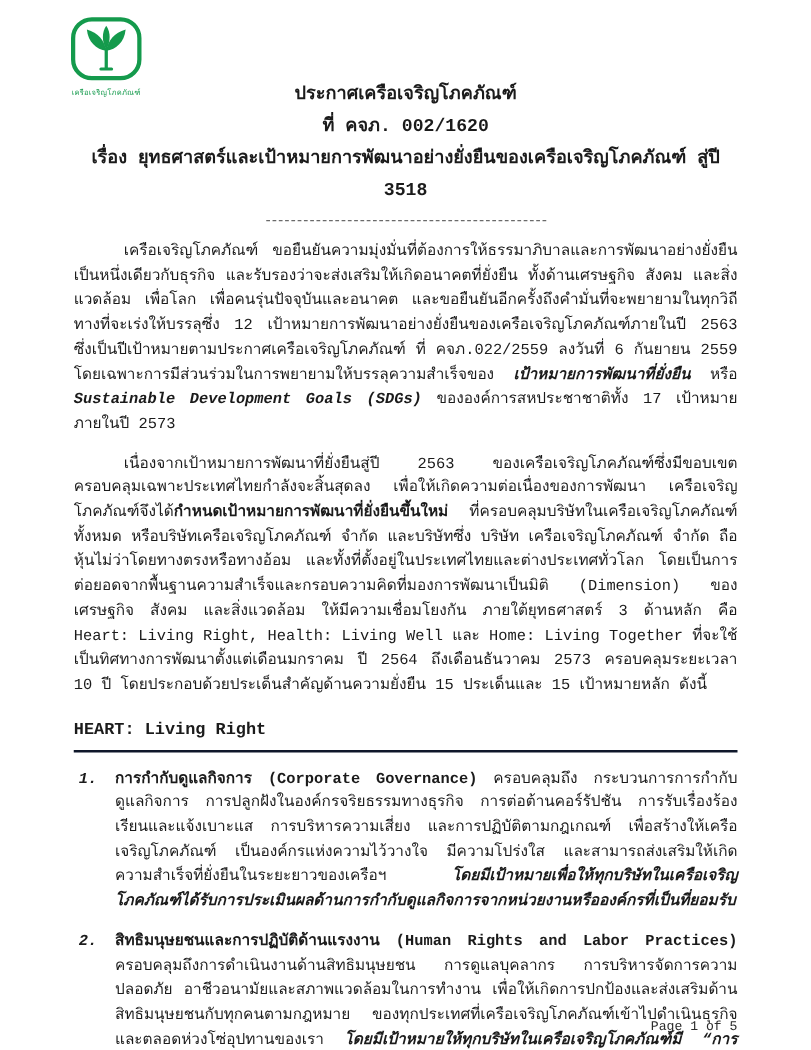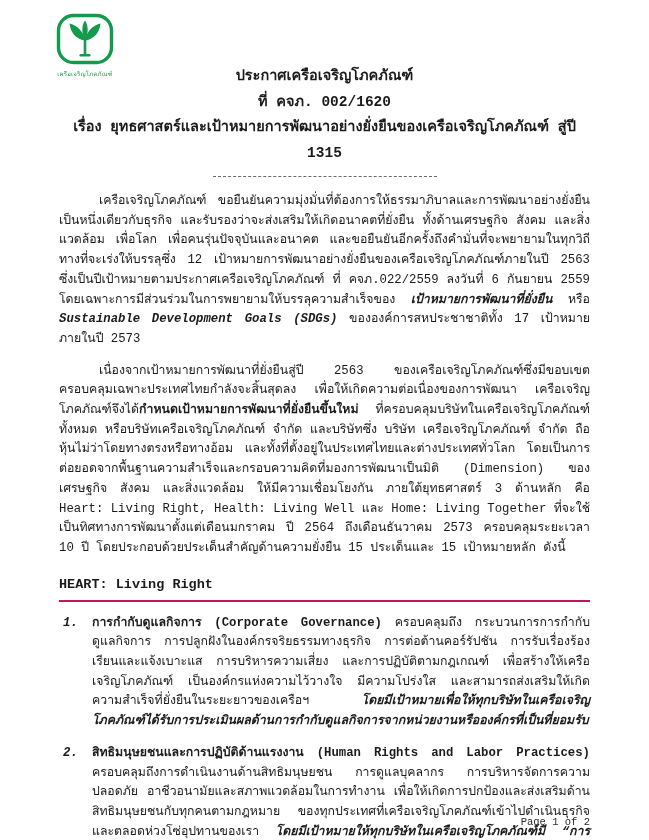--- a/index.html
+++ b/index.html
@@ -19,21 +19,21 @@
   .title { text-align:center; font-weight:bold; font-size:14.5px; line-height:25.5px; }
   .divider { width:224px; height:0; border-top:1.6px dashed #6a6a6a; margin:10px auto 0 auto; }
 
   
   .para { font-size:12.3px; line-height:19.7px; text-align:justify; text-indent:40px; margin:0; }
   .p1 { margin-top:15px; }
   .p2 { margin-top:12px; }
 
   .section-heading {
     font-weight:bold; font-size:13.5px; margin-top:18px;
-    padding-bottom:8px; border-bottom:2px solid #be185d;
+    padding-bottom:8px; border-bottom:2px solid #0f172a;
   }
 
   
   .item { position:relative; padding-left:33px; margin-top:12px;
           font-size:12.3px; line-height:19.7px; text-align:justify; }
   .item-num { position:absolute; left:4px; top:0; font-weight:bold; font-style:italic; }
 
   .run-b  { font-weight:bold; }
   .run-bi { font-weight:bold; font-style:italic; }
 
@@ -53,36 +53,36 @@
       <rect x="27.7" y="25" width="2.6" height="16.5" fill="#149a4c"></rect>
       <rect x="23.5" y="41" width="11" height="2.4" rx="1.2" fill="#149a4c"></rect>
     </svg>
     <div class="logo-caption">เครือเจริญโภคภัณฑ์</div>
   </div>
 
   <div class="content">
 
     <div class="title">ประกาศเครือเจริญโภคภัณฑ์</div>
     <div class="title">ที่ คจภ. 002/1620</div>
-    <div class="title">เรื่อง ยุทธศาสตร์และเป้าหมายการพัฒนาอย่างยั่งยืนของเครือเจริญโภคภัณฑ์ สู่ปี 1315</div>
+    <div class="title">เรื่อง ยุทธศาสตร์และเป้าหมายการพัฒนาอย่างยั่งยืนของเครือเจริญโภคภัณฑ์ สู่ปี 3518</div>
 
     <div class="divider"></div>
 
     <p class="para p1"><span>เครือเจริญโภคภัณฑ์  ขอยืนยันความมุ่งมั่นที่ต้องการให้ธรรมาภิบาลและการพัฒนาอย่างยั่งยืนเป็นหนึ่งเดียวกับธุรกิจ และรับรองว่าจะส่งเสริมให้เกิดอนาคตที่ยั่งยืน ทั้งด้านเศรษฐกิจ สังคม และสิ่งแวดล้อม เพื่อโลก เพื่อคนรุ่นปัจจุบันและอนาคต และขอยืนยันอีกครั้งถึงคำมั่นที่จะพยายามในทุกวิถีทางที่จะเร่งให้บรรลุซึ่ง 12 เป้าหมายการพัฒนาอย่างยั่งยืนของเครือเจริญโภคภัณฑ์ภายในปี 2563 ซึ่งเป็นปีเป้าหมายตามประกาศเครือเจริญโภคภัณฑ์ ที่ คจภ.022/2559 ลงวันที่ 6 กันยายน 2559 โดยเฉพาะการมีส่วนร่วมในการพยายามให้บรรลุความสำเร็จของ </span><span class="run-bi">เป้าหมายการพัฒนาที่ยั่งยืน</span><span> หรือ </span><span class="run-bi">Sustainable Development Goals (SDGs)</span><span> ขององค์การสหประชาชาติทั้ง 17 เป้าหมายภายในปี 2573</span></p>
     <p class="para p2"><span>เนื่องจากเป้าหมายการพัฒนาที่ยั่งยืนสู่ปี 2563 ของเครือเจริญโภคภัณฑ์ซึ่งมีขอบเขตครอบคลุมเฉพาะประเทศไทยกำลังจะสิ้นสุดลง เพื่อให้เกิดความต่อเนื่องของการพัฒนา เครือเจริญโภคภัณฑ์จึงได้</span><span class="run-b">กำหนดเป้าหมายการพัฒนาที่ยั่งยืนขึ้นใหม่</span><span> ที่ครอบคลุมบริษัทในเครือเจริญโภคภัณฑ์ทั้งหมด หรือบริษัทเครือเจริญโภคภัณฑ์ จำกัด และบริษัทซึ่ง บริษัท เครือเจริญโภคภัณฑ์ จำกัด ถือหุ้นไม่ว่าโดยทางตรงหรือทางอ้อม และทั้งที่ตั้งอยู่ในประเทศไทยและต่างประเทศทั่วโลก โดยเป็นการต่อยอดจากพื้นฐานความสำเร็จและกรอบความคิดที่มองการพัฒนาเป็นมิติ (Dimension) ของเศรษฐกิจ สังคม และสิ่งแวดล้อม ให้มีความเชื่อมโยงกัน ภายใต้ยุทธศาสตร์ 3 ด้านหลัก คือ Heart: Living Right, Health: Living Well และ Home: Living Together ที่จะใช้เป็นทิศทางการพัฒนาตั้งแต่เดือนมกราคม ปี 2564 ถึงเดือนธันวาคม 2573 ครอบคลุมระยะเวลา 10 ปี โดยประกอบด้วยประเด็นสำคัญด้านความยั่งยืน 15 ประเด็นและ 15 เป้าหมายหลัก ดังนี้</span></p>
 
     <div class="section-heading">HEART: Living Right</div>
 
     <div class="item">
       <span class="item-num">1.</span>
       <span><span class="run-b">การกำกับดูแลกิจการ (Corporate Governance) </span><span>ครอบคลุมถึง กระบวนการการกำกับดูแลกิจการ การปลูกฝังในองค์กรจริยธรรมทางธุรกิจ การต่อต้านคอร์รัปชัน การรับเรื่องร้องเรียนและแจ้งเบาะแส การบริหารความเสี่ยง และการปฏิบัติตามกฎเกณฑ์ เพื่อสร้างให้เครือเจริญโภคภัณฑ์ เป็นองค์กรแห่งความไว้วางใจ มีความโปร่งใส และสามารถส่งเสริมให้เกิดความสำเร็จที่ยั่งยืนในระยะยาวของเครือฯ </span><span class="run-bi">โดยมีเป้าหมายเพื่อให้ทุกบริษัทในเครือเจริญโภคภัณฑ์ได้รับการประเมินผลด้านการกำกับดูแลกิจการจากหน่วยงานหรือองค์กรที่เป็นที่ยอมรับ</span></span>
     </div>
 
     <div class="item">
       <span class="item-num">2.</span>
       <span><span class="run-b">สิทธิมนุษยชนและการปฏิบัติด้านแรงงาน (Human Rights and Labor Practices) </span><span>ครอบคลุมถึงการดำเนินงานด้านสิทธิมนุษยชน การดูแลบุคลากร การบริหารจัดการความปลอดภัย อาชีวอนามัยและสภาพแวดล้อมในการทำงาน เพื่อให้เกิดการปกป้องและส่งเสริมด้านสิทธิมนุษยชนกับทุกคนตามกฎหมาย ของทุกประเทศที่เครือเจริญโภคภัณฑ์เข้าไปดำเนินธุรกิจ และตลอดห่วงโซ่อุปทานของเรา </span><span class="run-bi">โดยมีเป้าหมายให้ทุกบริษัทในเครือเจริญโภคภัณฑ์มี “การประเมินผลกระทบด้านสิทธิมนุษยชน” (Human Rights Impact Assessment) เป็นประจำสำหรับ (1) หน่วยงานที่มีความเสี่ยงสูงขององค์กร และ (2) คู่ค้าโดยตรงที่มีความเสี่ยงสูง</span></span>
     </div>
 
   </div>
 
-  <div class="footer">Page 1 of 2</div>
+  <div class="footer">Page 1 of 5</div>
 
 </div>
 
 </body></html>

